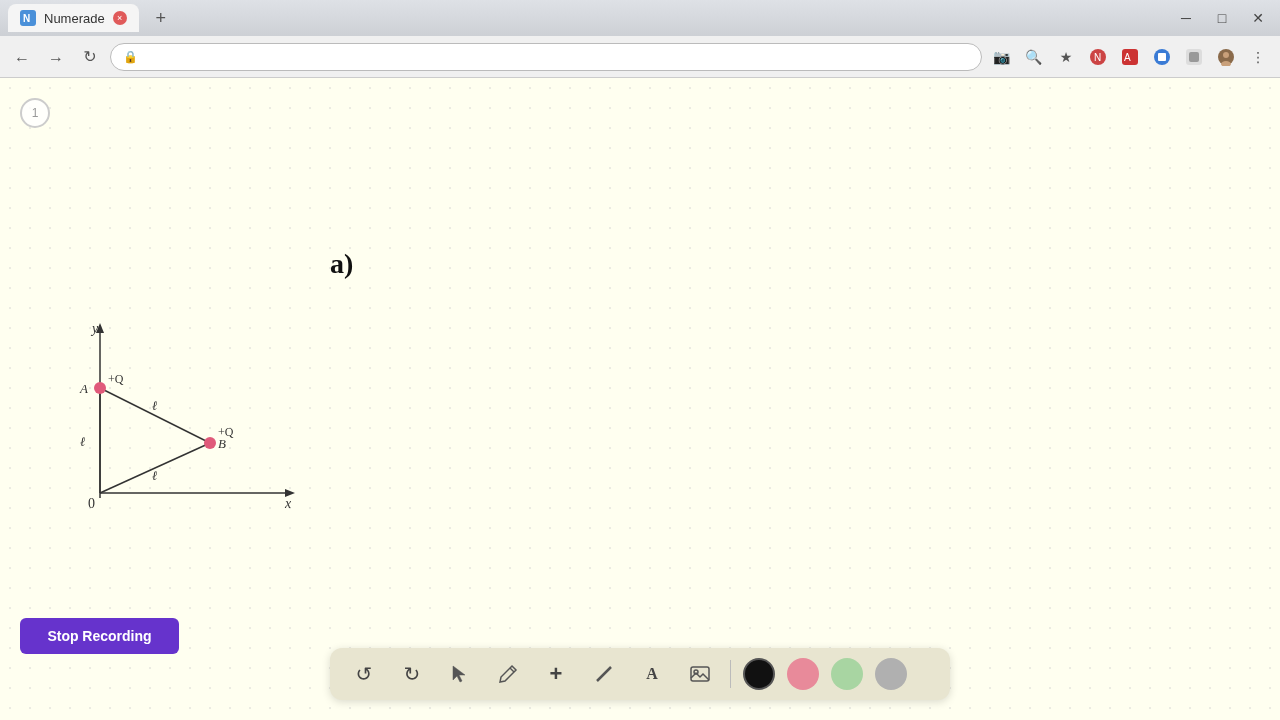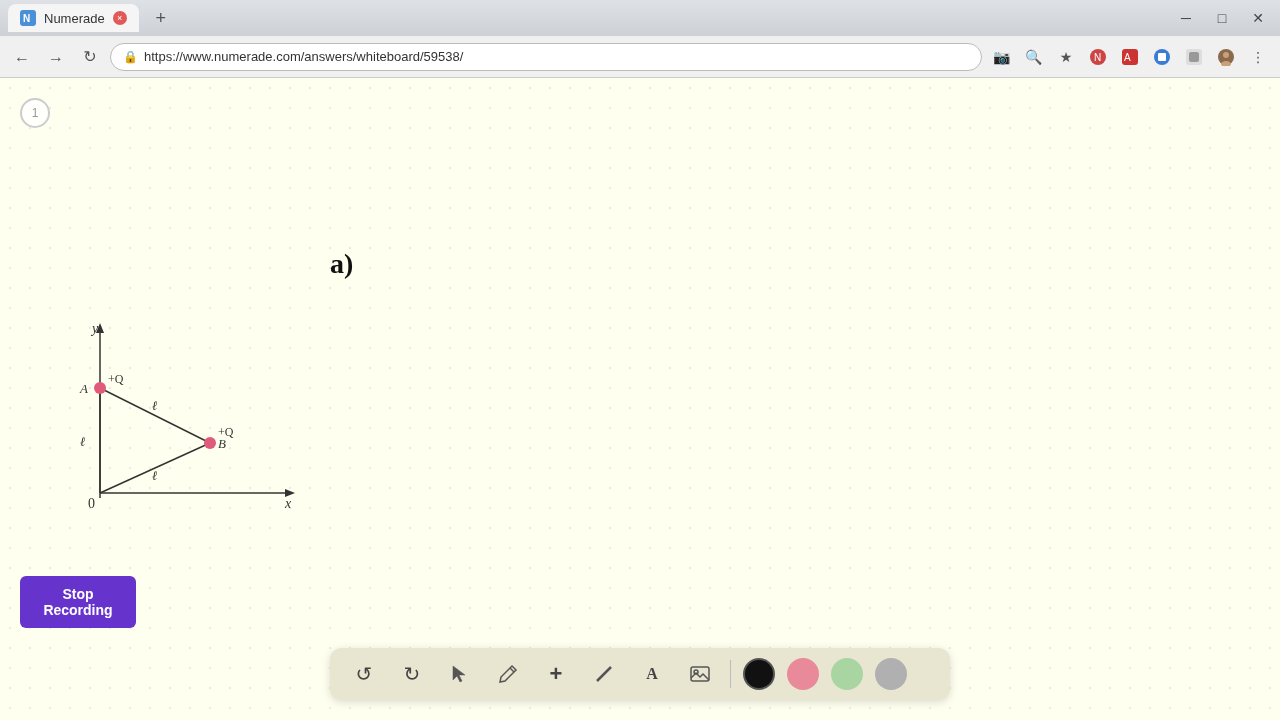--- a/index.html
+++ b/index.html
@@ -128,31 +128,31 @@
     
     .diagram-container {
       position: absolute;
       top: 240px;
       left: 60px;
     }
 
     
     .stop-recording-btn {
       position: absolute;
-      bottom: 92px;
+      bottom: 66px;
       left: 20px;
       background: #6633cc;
       color: white;
       border: none;
       border-radius: 6px;
       padding: 10px 20px;
       font-size: 14px;
       font-weight: bold;
       cursor: pointer;
-      width: 116px;
+      width: 159px;
     }
 
     
     .toolbar {
       position: absolute;
       bottom: 20px;
       left: 50%;
       transform: translateX(-50%);
       background: #e8e5d0;
       border-radius: 12px;
@@ -224,21 +224,20 @@
       <span>←</span>
     </div>
     <div class="nav-btn">
       <span>→</span>
     </div>
     <div class="nav-btn">
       <span>↻</span>
     </div>
     <div class="address-bar">
       <span class="address-icon">🔒</span>
-      <span>https://www.numerade.com/answers/whiteboard/59538/</span>
     </div>
     <div class="nav-icons">
       <div class="nav-icon">📷</div>
       <div class="nav-icon">🔍</div>
       <div class="nav-icon">★</div>
       <div class="nav-icon">
         <svg width="18" height="18" viewBox="0 0 18 18">
           <circle cx="9" cy="9" r="8" fill="#c44" stroke="none"></circle>
           <text x="5" y="13" font-size="10" fill="white" font-family="Arial">N</text>
         </svg>

